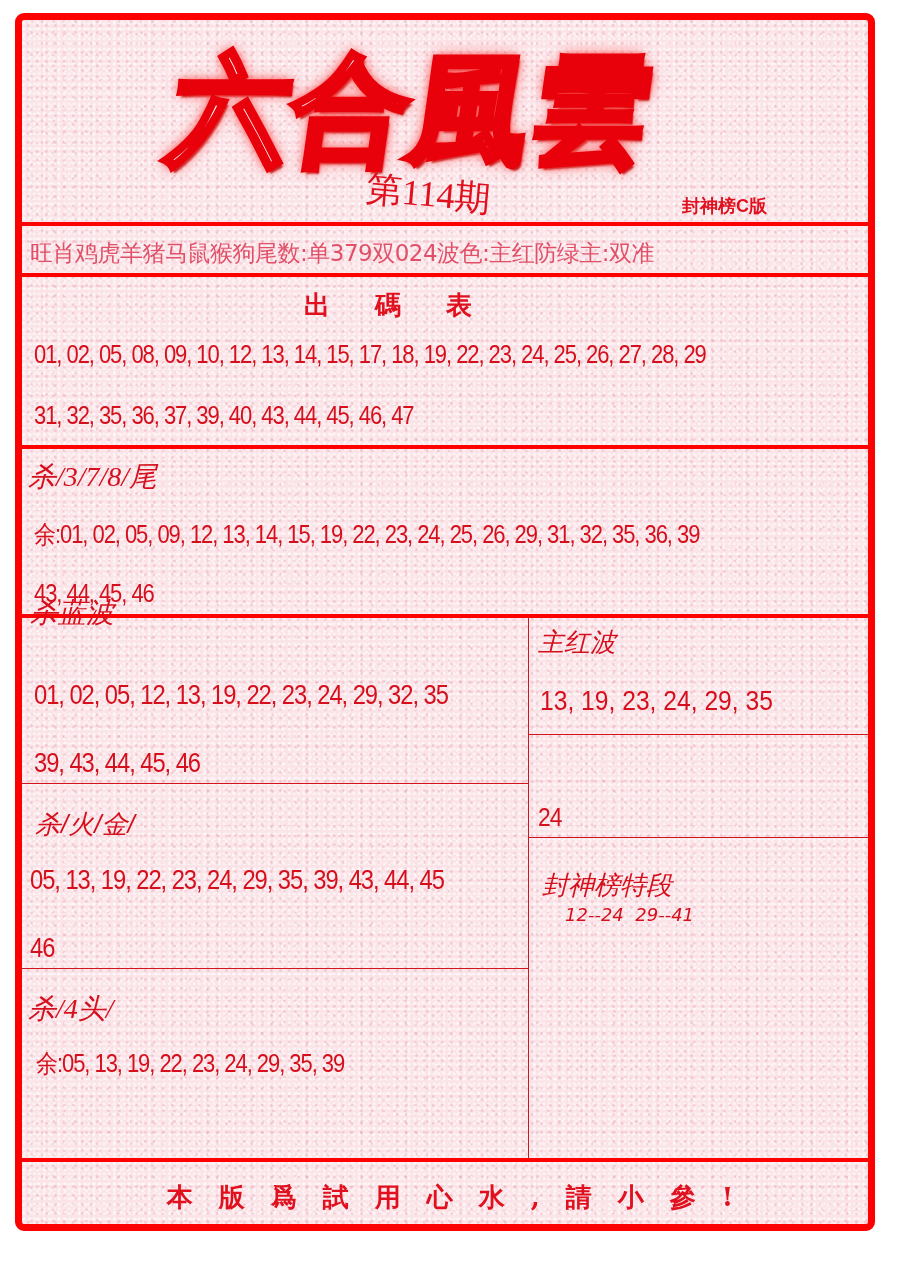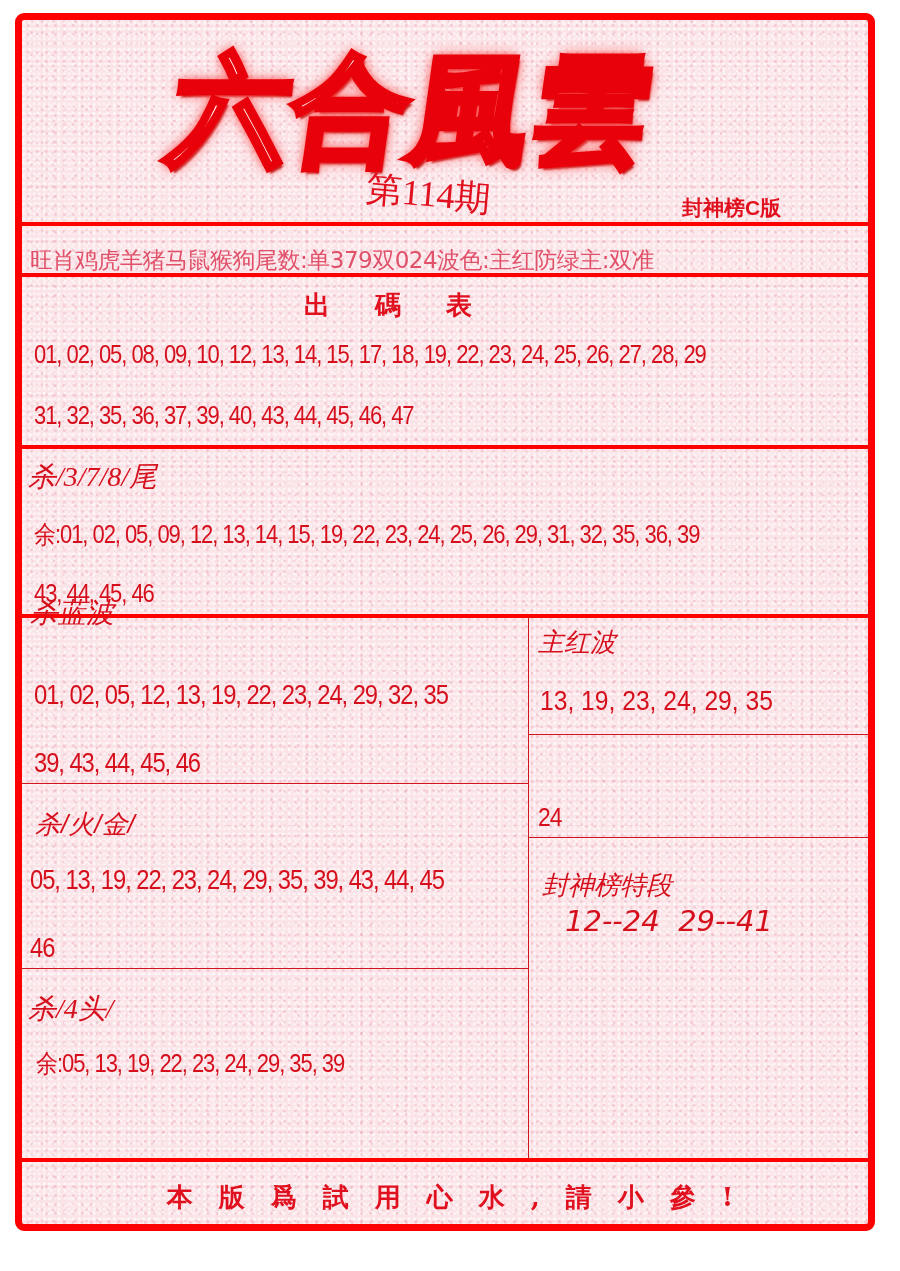--- a/index.html
+++ b/index.html
@@ -30,25 +30,25 @@
     -webkit-text-stroke:5px #e8000a;
     text-shadow: 0 0 8px #ff4040, 0 0 16px #ff6060, 3px 4px 2px #b00000;
     transform:skewX(-8deg);
   }
   .issue {
     position:absolute; left:344px; top:150px; font-family:"Liberation Serif", serif;
     font-size:36px; color:#e0101e; transform:rotate(5deg);
   }
   .edition {
     position:absolute; left:660px; top:174px; font-family:"Liberation Sans", sans-serif;
-    font-weight:bold; font-size:21px; color:#e0101e;
+    font-weight:bold; font-size:18px; color:#e0101e;
   }
   .info-row {
     position:absolute; left:8px; top:218px; width:832px; font-size:23px; color:#e05068;
-    font-family:"DejaVu Sans", sans-serif; white-space:nowrap; letter-spacing:-0.5px;margin-top:7px;
+    font-family:"DejaVu Sans", sans-serif; white-space:nowrap; letter-spacing:-0.5px;
   }
 
   .sec-title-center {
     position:absolute; left:0; width:750px; text-align:center; top:268px;
     font-family:"DejaVu Serif", serif; font-weight:bold; font-size:26px; color:#e0101e; letter-spacing:18px;
   }
   .nums {
     position:absolute; font-family:"Liberation Sans", sans-serif; font-size:25px; color:#d60f1c;
     white-space:nowrap; letter-spacing:-1.2px; transform:scaleX(0.88); transform-origin:left top;
   }
@@ -103,21 +103,21 @@
   <div class="label-sans" style="left:516px; top:605px;">主红波</div>
   <div class="nums" style="left:518px; top:665px; font-size:28px; letter-spacing:0;">13, 19, 23, 24, 29, 35</div>
 
   <div class="abs thin" style="left:507px; top:714px; width:339px; height:1px;"></div>
 
   <div class="nums" style="left:516px; top:782px; font-size:26px;">24</div>
 
   <div class="abs thin" style="left:507px; top:817px; width:339px; height:1px;"></div>
 
   <div class="label-sans" style="left:520px; top:848px;">封神榜特段</div>
-  <div class="abs" style="left:543px; top:884px; font-family:'DejaVu Sans', sans-serif; font-style:italic; font-size:29px; color:#d60f1c; white-space:pre;">12--24  29--41</div>
+  <div class="abs" style="left:543px; top:884px; font-family:'DejaVu Sans', sans-serif; font-style:italic; font-size:18px; color:#d60f1c; white-space:pre;">12--24  29--41</div>
 
   <div class="label-sans" style="left:13px; top:787px;">杀/火/金/</div>
   <div class="nums" style="left:8px; top:845px; font-size:27px;">05, 13, 19, 22, 23, 24, 29, 35, 39, 43, 44, 45</div>
   <div class="nums" style="left:8px; top:913px; font-size:27px;">46</div>
 
   <div class="abs thin" style="left:0; top:948px; width:506px; height:1px;"></div>
 
   <div class="label-serif" style="left:6px; top:970px;">杀/4头/</div>
   <div class="nums" style="left:14px; top:1027px;">余:05, 13, 19, 22, 23, 24, 29, 35, 39</div>
 

